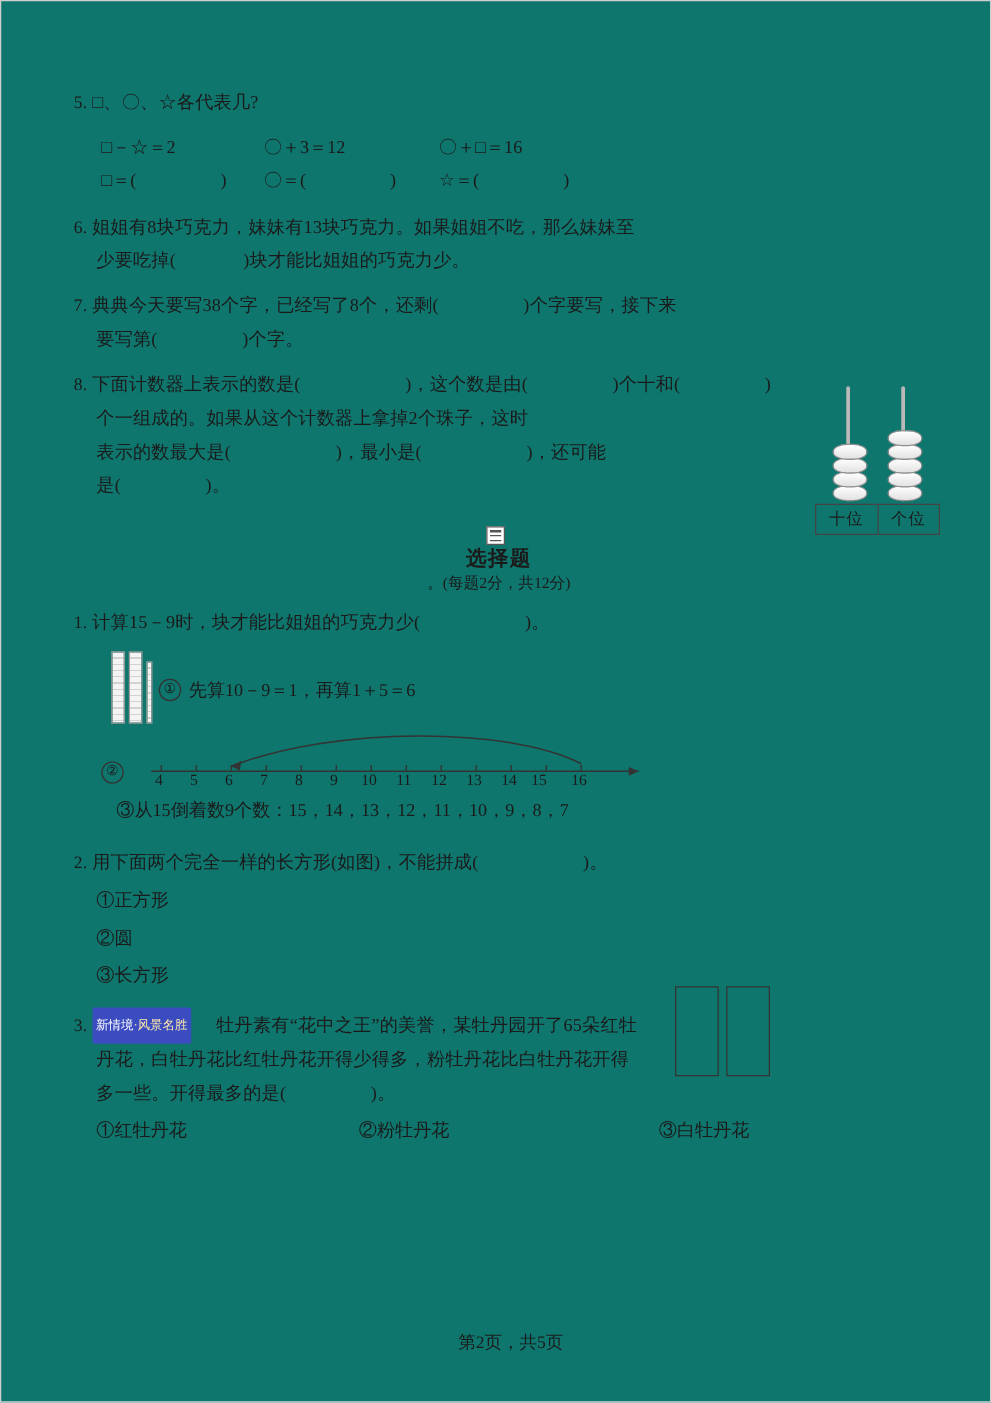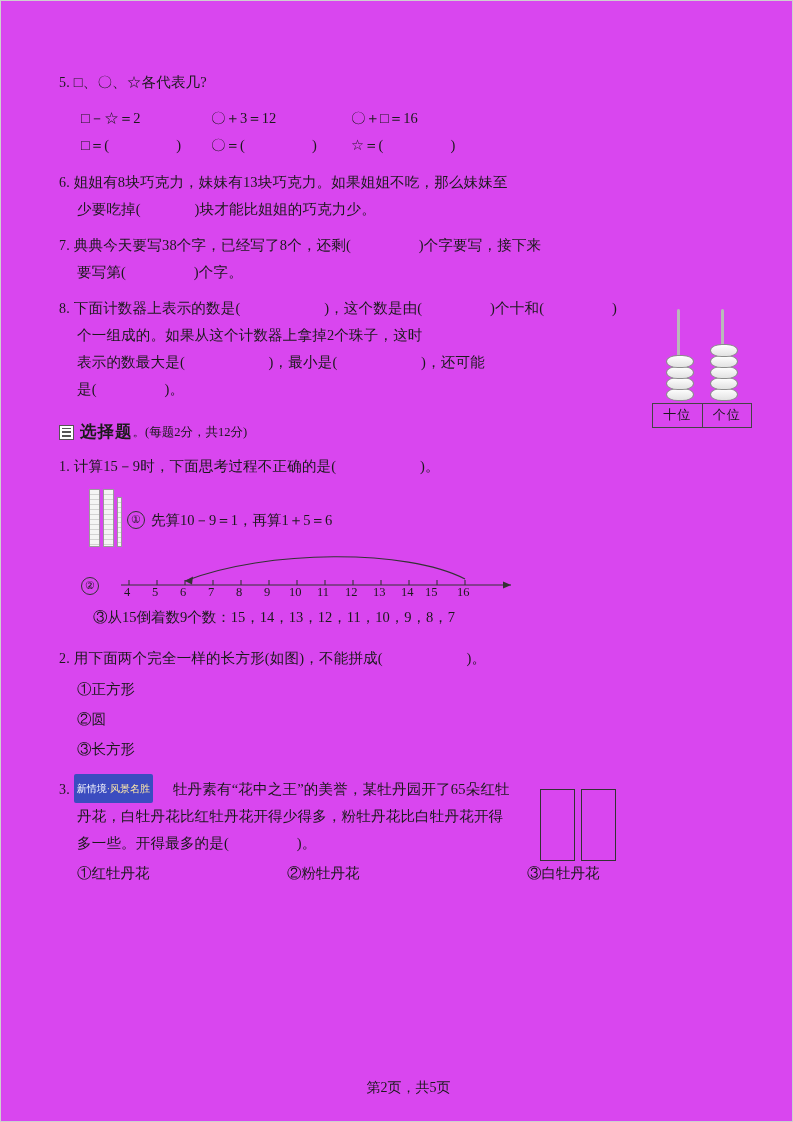--- a/index.html
+++ b/index.html
@@ -14,21 +14,21 @@
     font-family: "Liberation Serif", serif;
     color: #1a1a1a;
   }
   .page {
     position: absolute;
     left: 0; top: 0;
     width: 793px;
     height: 1122px;
     box-sizing: border-box;
     border: 1px solid #cfcfcf;
-    background: #d946ef;
+    background: #0f766e;
   }
   .content {
     position: absolute;
     left: 58px;
     top: 68px;
     width: 680px;
   }
   .q {
     margin-bottom: 9px;
     font-size: 14.5px;
@@ -53,20 +53,21 @@
   .w2 { width: 140px; }
   .blank-s { display: inline-block; width: 46px; }
   .blank-m { display: inline-block; width: 60px; }
   .blank-l { display: inline-block; width: 76px; }
 
   
   .sec {
     display: flex;
     align-items: center;
     margin: 18px 0 10px 0;
+    flex-direction: column;
   }
   .sec-mark {
     width: 15px; height: 15px;
     margin-right: 6px;
     display: inline-flex;
     flex-direction: column;
     justify-content: space-between;
     padding: 2px 0;
     box-sizing: border-box;
     background: #fff;
@@ -191,21 +192,21 @@
     padding: 1px 3px;
     border-radius: 2px;
     vertical-align: 2px;
     margin-right: 16px;
     letter-spacing: 0;
   }
   .tag .t2 { color: #ffe9a8; }
   .footer {
     position: absolute;
     left: 0; right: 0;
-    bottom: 24px;
+    bottom: 38px;
     text-align: center;
     font-size: 14px;
     padding-left: 24px;
   }
   .choices-row {
     display: flex;
     padding-left: 18px;
     font-size: 14.5px;
     line-height: 28px;
     gap: 32px;
@@ -297,21 +298,21 @@
           <i></i>
           <i></i>
           <i></i>
         </span>
       <span class="sec-title">选择题</span>
       <span class="sec-sub">。(每题2分，共12分)</span>
     </div>
 
     <div class="q">
       <span class="qnum">1.</span>
-      <span>计算15－9时，下面思考过程不正确的是(</span>
+      <span>计算15－9时，块才能比姐姐的巧克力少(</span>
       <span class="blank-l"></span>
       <span>)。</span>
     </div>
     <div style="display:flex;align-items:center;padding-left:28px;margin-top:4px">
       <span class="sticks">
         <span class="stickbar" style="left:2px"></span>
         <span class="stickbar" style="left:16px"></span>
         <span class="stickthin" style="left:30px"></span>
       </span>
       <span class="circ">①</span>

